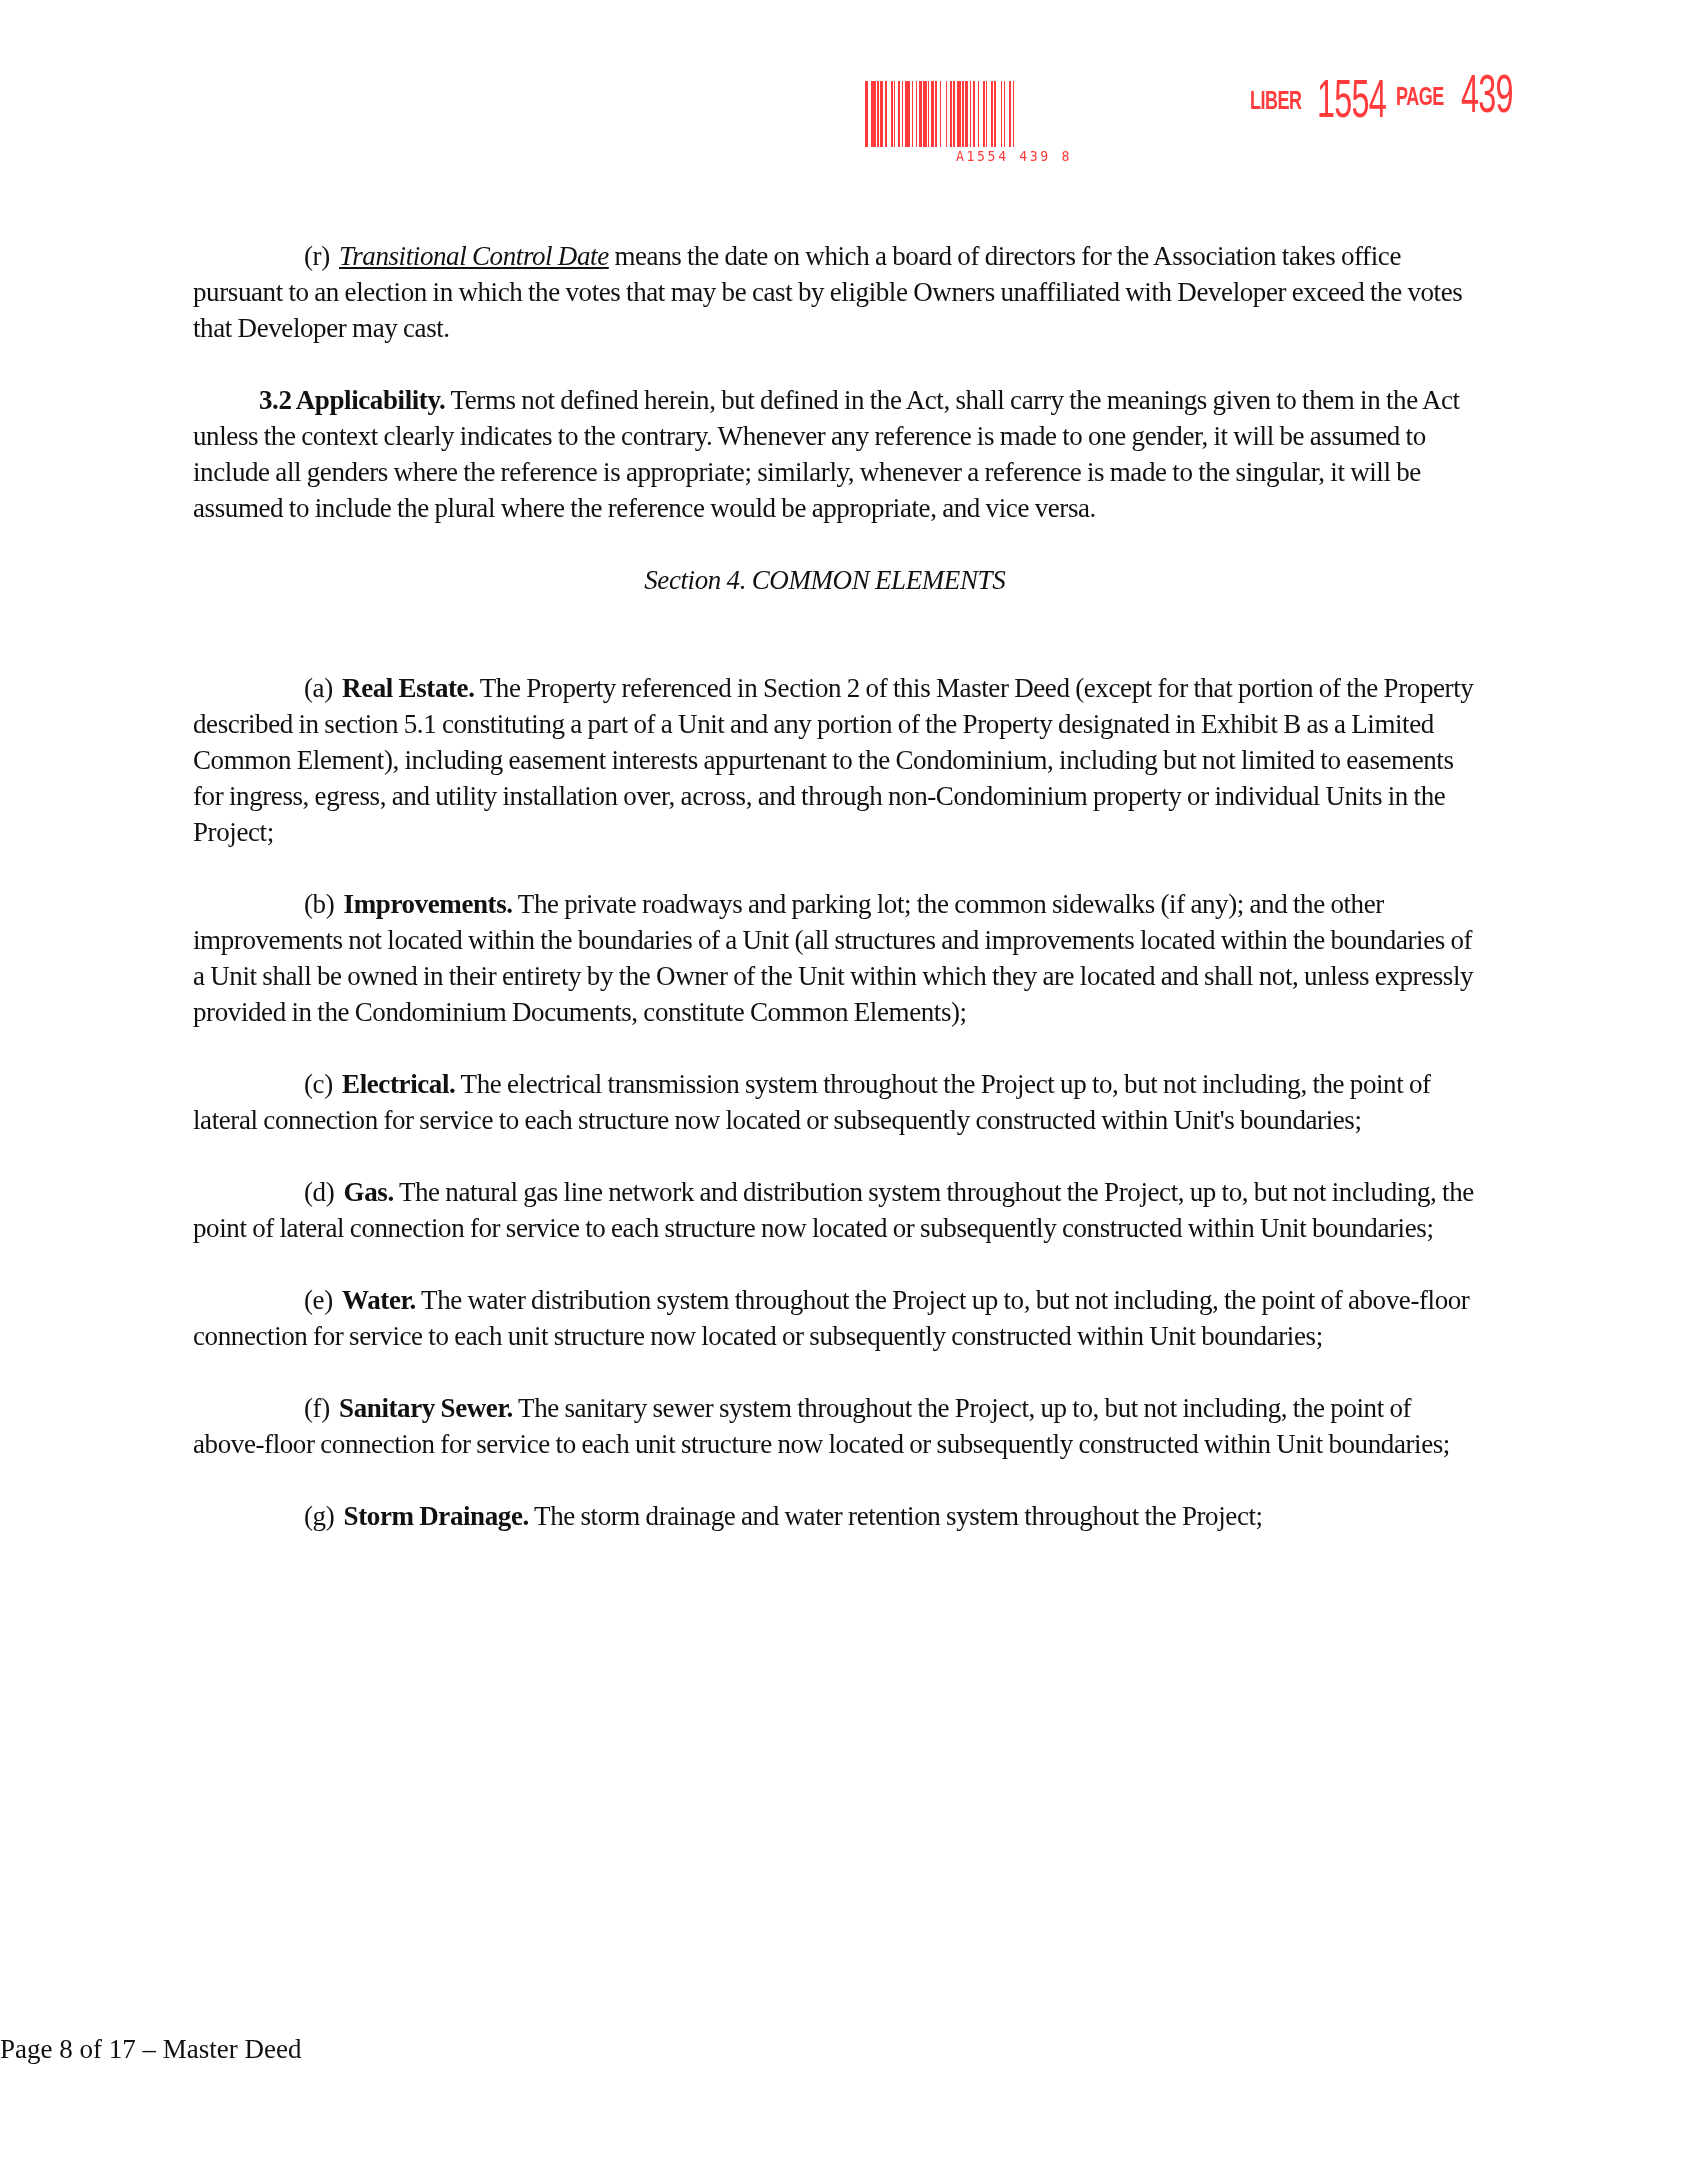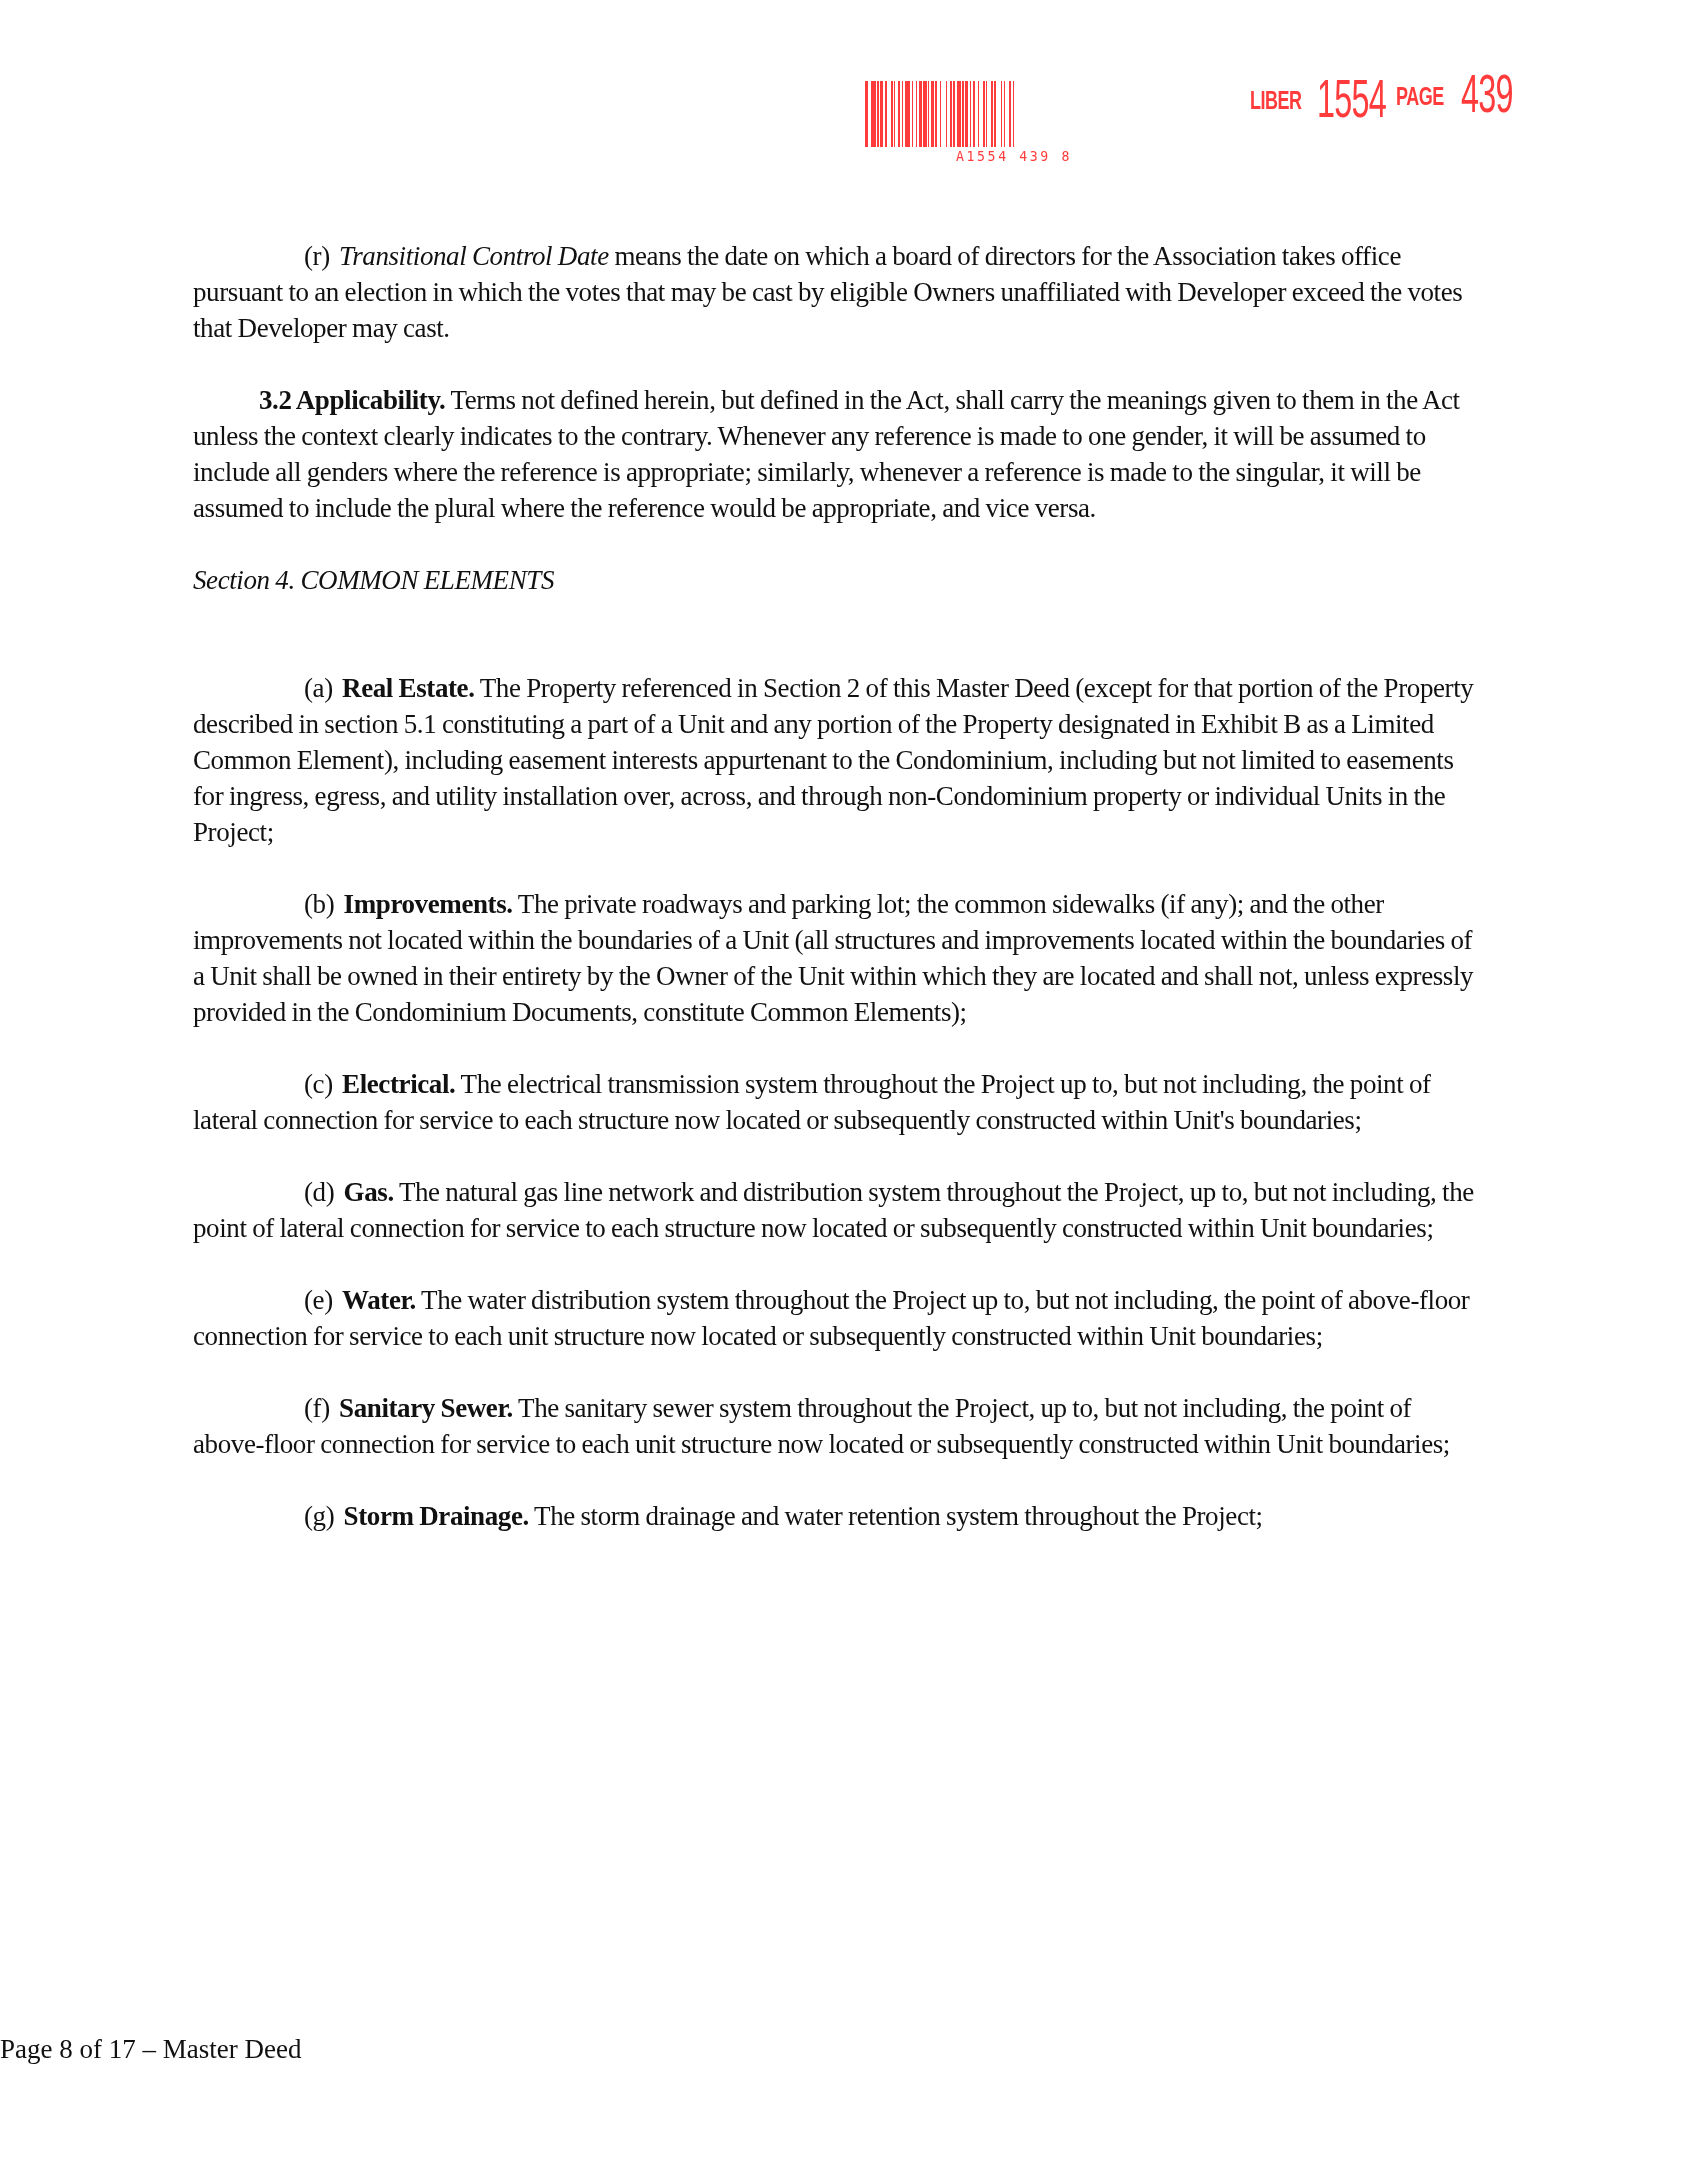--- a/index.html
+++ b/index.html
@@ -21,23 +21,23 @@
                 font-size: 25px; font-weight: bold; color: #ff3b3b; transform: scaleX(0.72);
                 transform-origin: left top; letter-spacing: -0.7px; }
   .page-num { position: absolute; left: 601px; top: -4px; font-family: "Liberation Sans", sans-serif;
               font-size: 54px; color: #ff3b3b; transform: scaleX(0.6); transform-origin: left top; letter-spacing: -1.3px; }
 
   .content { position: absolute; left: 193px; top: 238px; width: 1290px; }
   p { margin: 0; font-size: 27px; line-height: 36px; text-align: left; letter-spacing: -0.4px; word-spacing: -0.7px; }
   .item { text-indent: 111px; }
   .sub { text-indent: 66px; }
   .gap { height: 36px; }
-  .heading-center { font-style: italic; font-size: 27px; line-height: 36px; margin: 0; padding-right: 26.5px; }
+  .heading-center { text-align: center; font-style: italic; font-size: 27px; line-height: 36px; margin: 0; padding-right: 26.5px; }
   .label { font-weight: bold; }
-  .em { font-style: italic; }
+  .em { font-style: italic; text-decoration: underline; }
   .marker { margin-right: 9.3px; }
 
   .footer { position: absolute; left: 0; width: 1687px; top: 2034px; text-align: left;
             font-size: 27px; font-family: "Liberation Serif", serif; color: #111; }
 </style>
 </head>
 <body>
 
 <div class="stamp">
   <div class="barcode" id="barcode">

